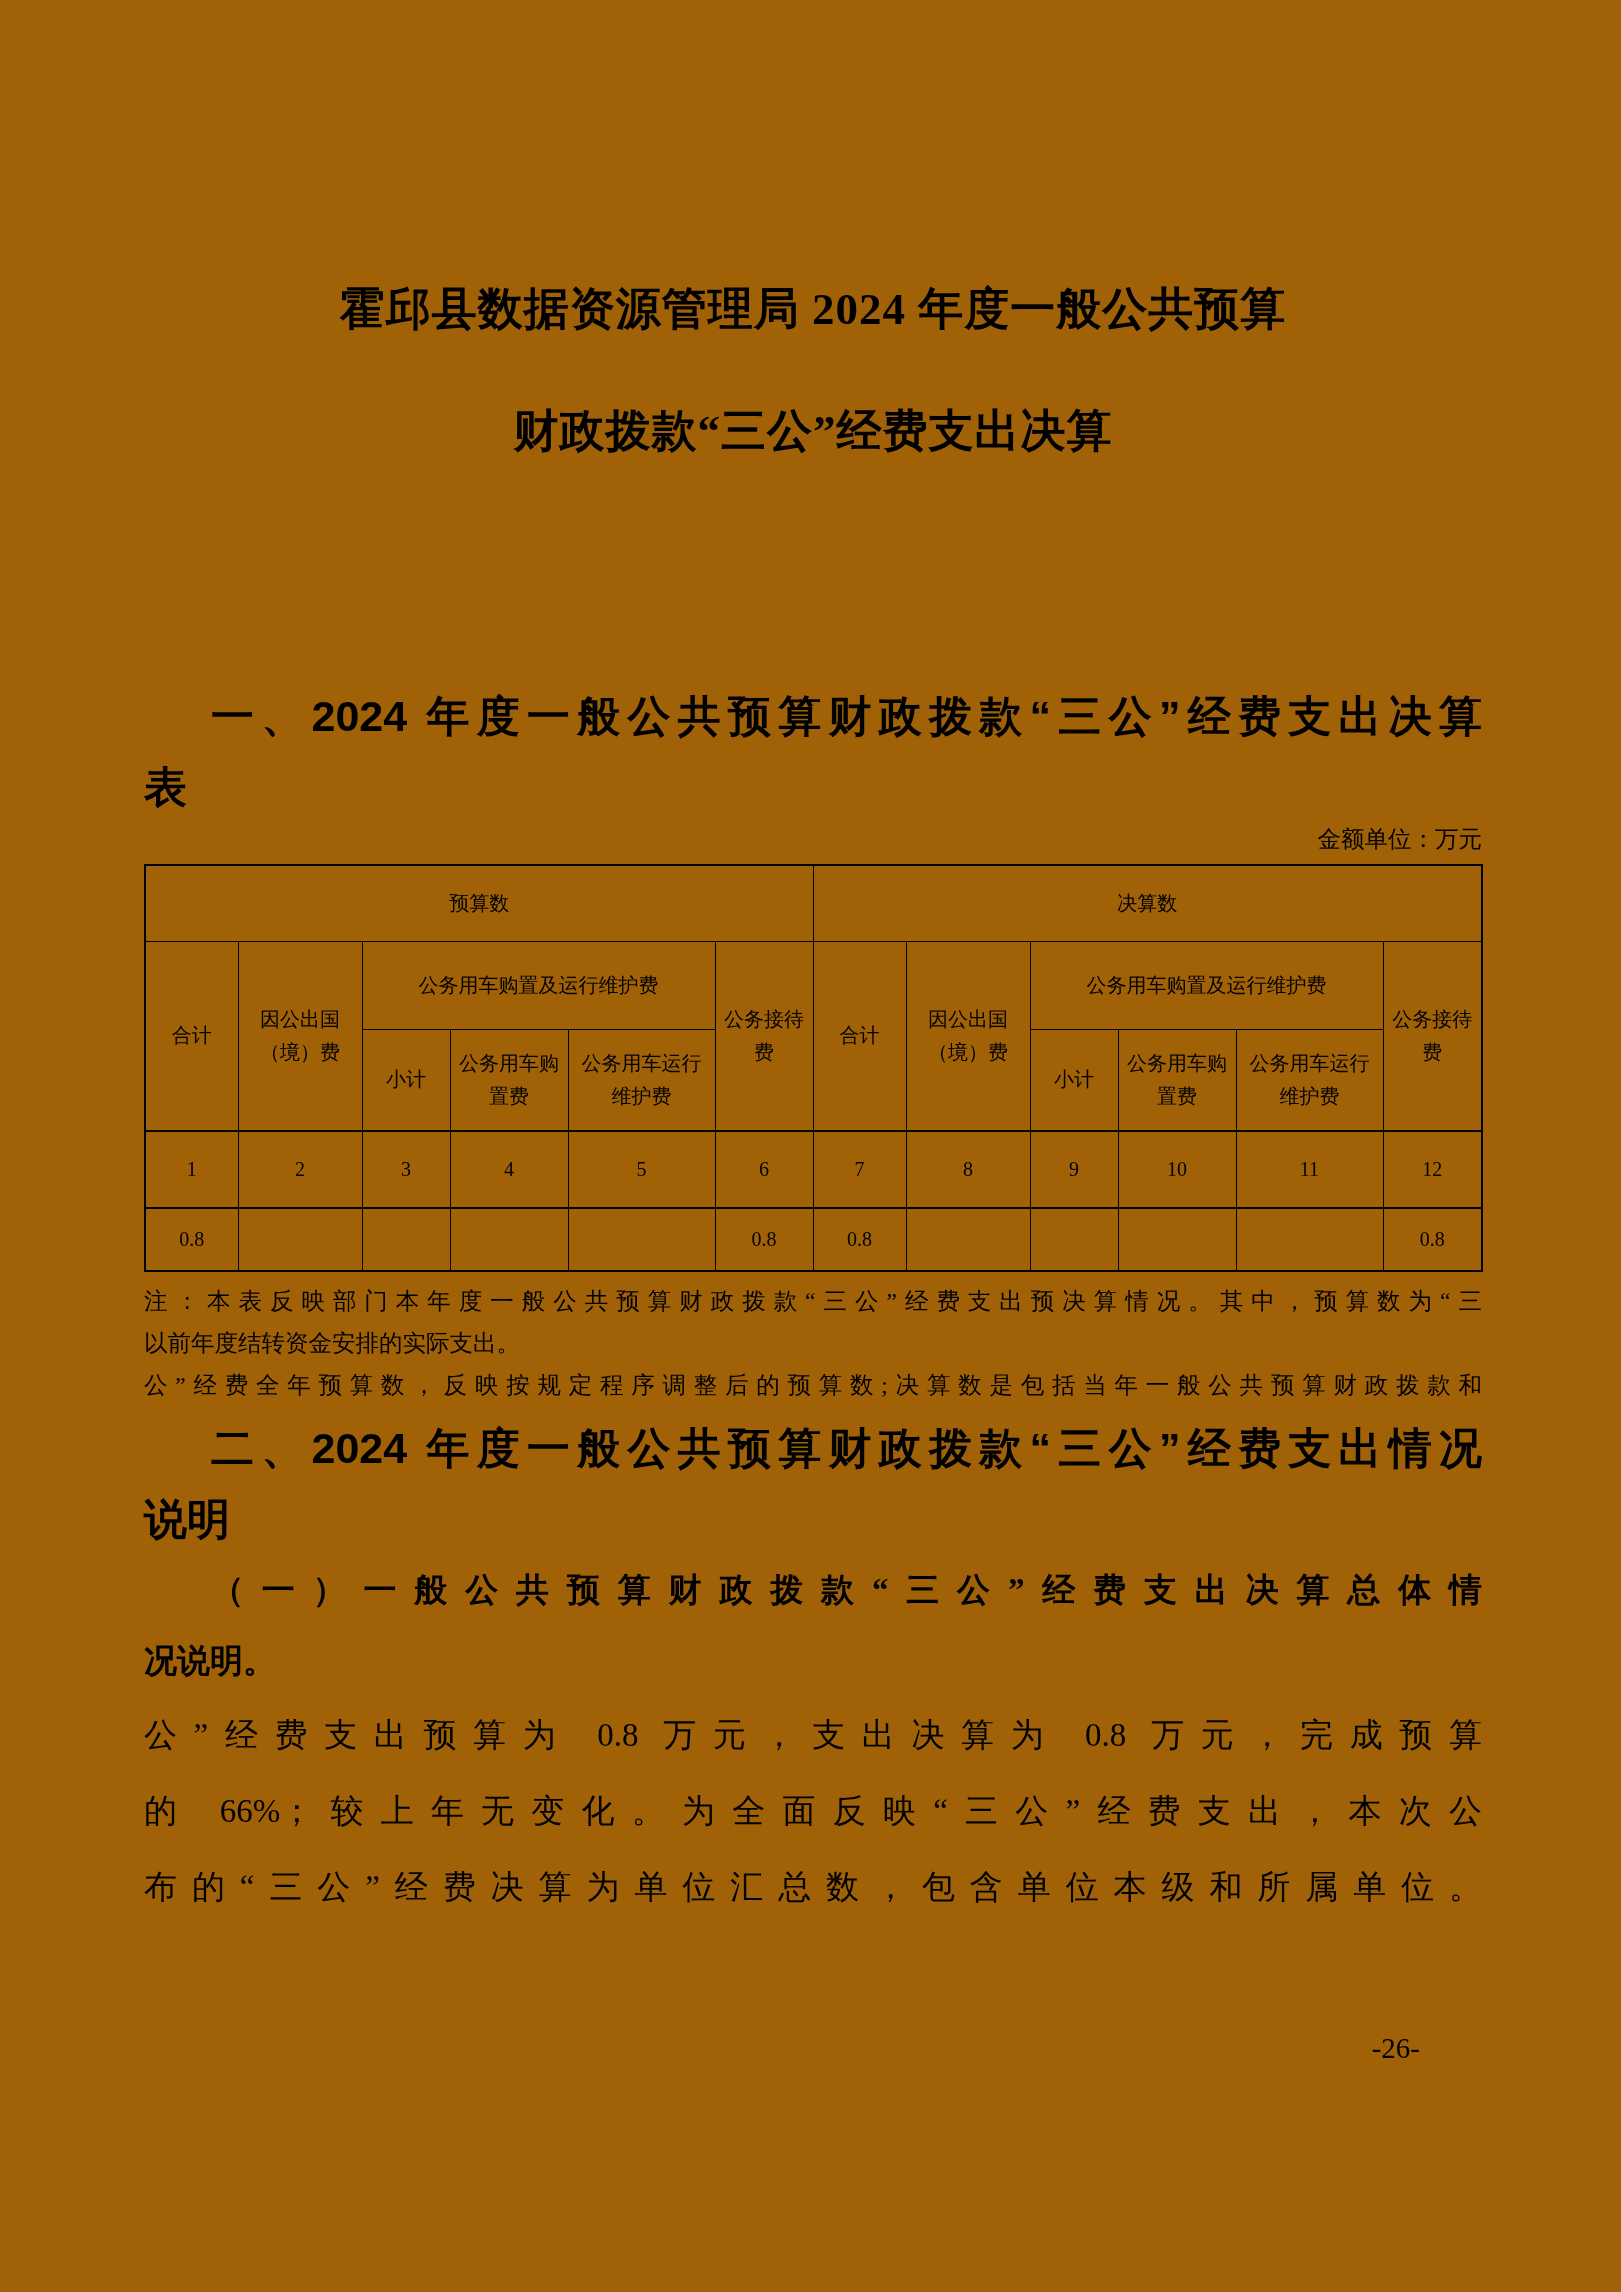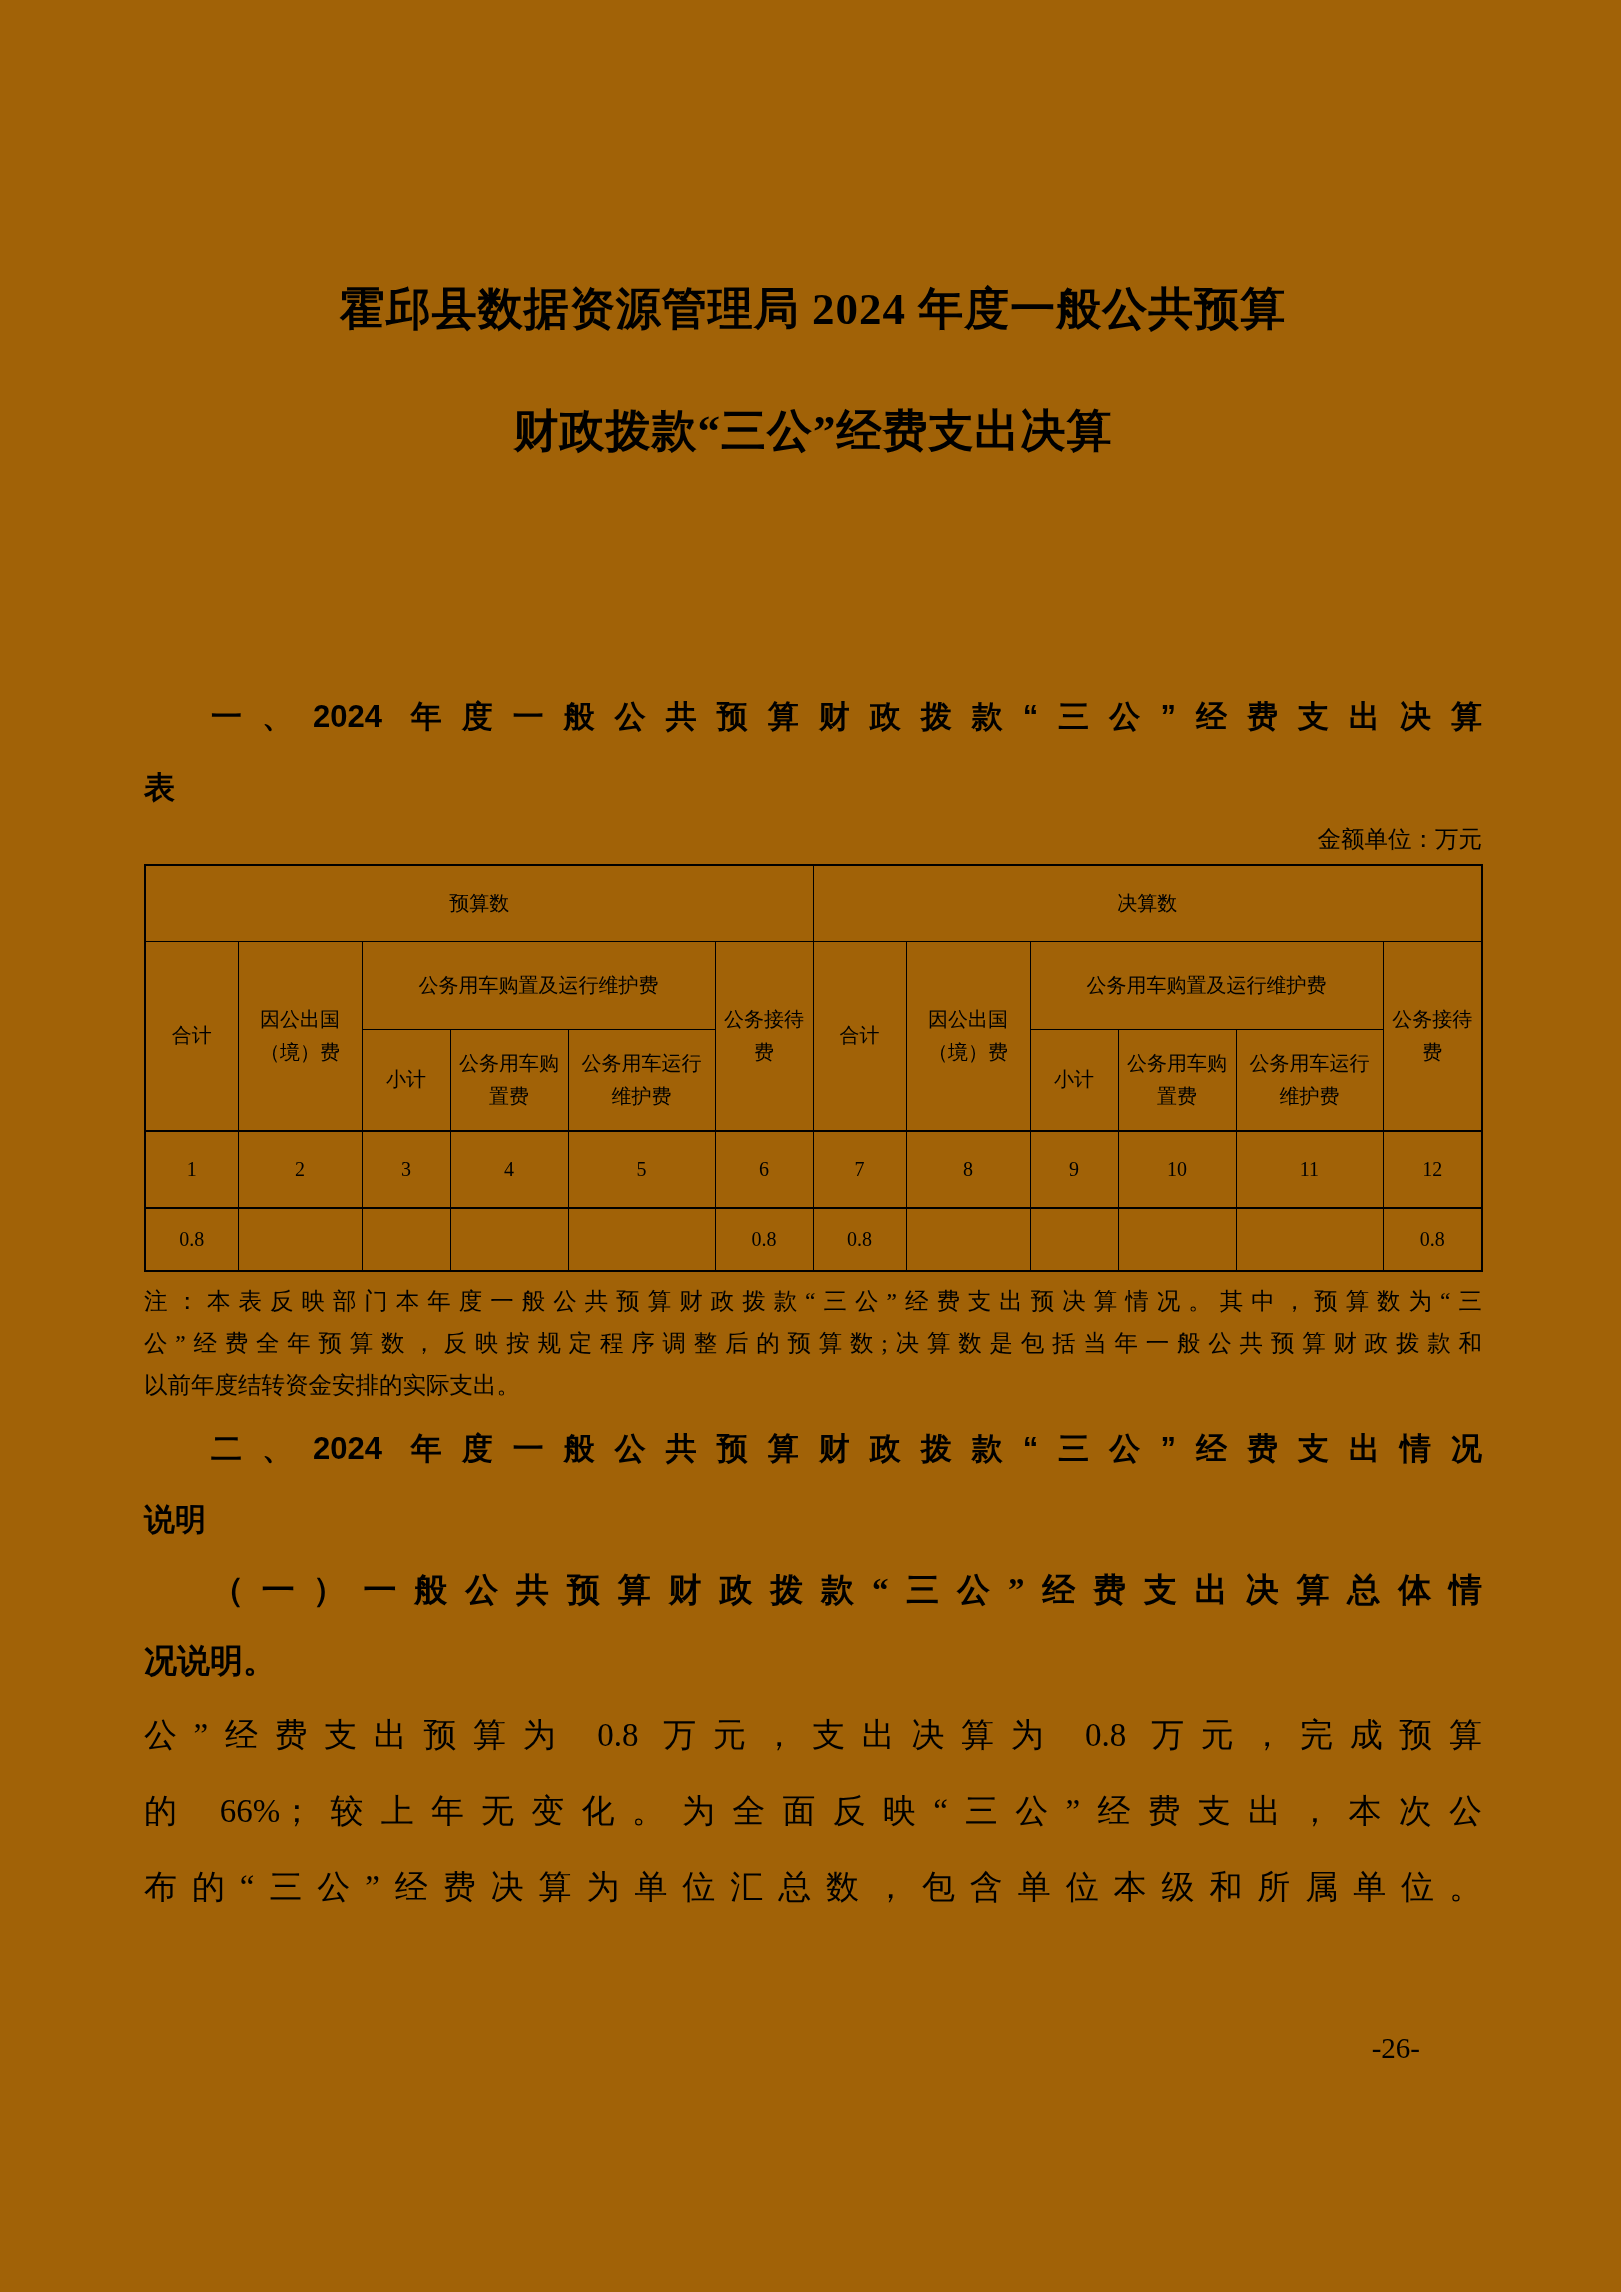--- a/index.html
+++ b/index.html
@@ -31,21 +31,21 @@
     font-size: 45px;
     line-height: 71px;
     letter-spacing: 1px;
     font-family: "Liberation Serif", "DejaVu Serif", serif;
   }
   .doc-title-line.first { margin-top: 274px; }
   .doc-title-line.second { margin-top: 51px; }
   
   .sec-heading-line {
     font-weight: bold;
-    font-size: 31px;
+    font-size: 43px;
     line-height: 71px;
     font-family: "Liberation Sans", "DejaVu Sans", sans-serif;
   }
   .s1-first { margin-top: 214px; }
   .s2-first { margin-top: 7.8px; }
   
   .sub-heading-line {
     font-weight: bold;
     font-size: 33px;
     line-height: 71px;
@@ -187,22 +187,22 @@
           <td></td>
           <td></td>
           <td></td>
           <td>0.8</td>
         </tr>
       </tbody>
     </table>
 
     <div class="note-block">
       <div class="note-line jline">注：本表反映部门本年度一般公共预算财政拨款“三公”经费支出预决算情况。其中，预算数为“三</div>
+      <div class="note-line">以前年度结转资金安排的实际支出。</div>
       <div class="note-line jline">公”经费全年预算数，反映按规定程序调整后的预算数;决算数是包括当年一般公共预算财政拨款和</div>
-      <div class="note-line">以前年度结转资金安排的实际支出。</div>
     </div>
 
     <div class="sec-heading-line s2-first jline indent2">二、2024 年度一般公共预算财政拨款“三公”经费支出情况</div>
     <div class="sec-heading-line">说明</div>
 
     <div class="sub-heading-line jline indent2">（一）一般公共预算财政拨款“三公”经费支出决算总体情</div>
     <div class="sub-heading-line">况说明。</div>
 
     <div class="body-line jline">公”经费支出预算为 0.8 万元，支出决算为 0.8 万元，完成预算</div>
     <div class="body-line jline">的 66%；较上年无变化。为全面反映“三公”经费支出，本次公</div>

